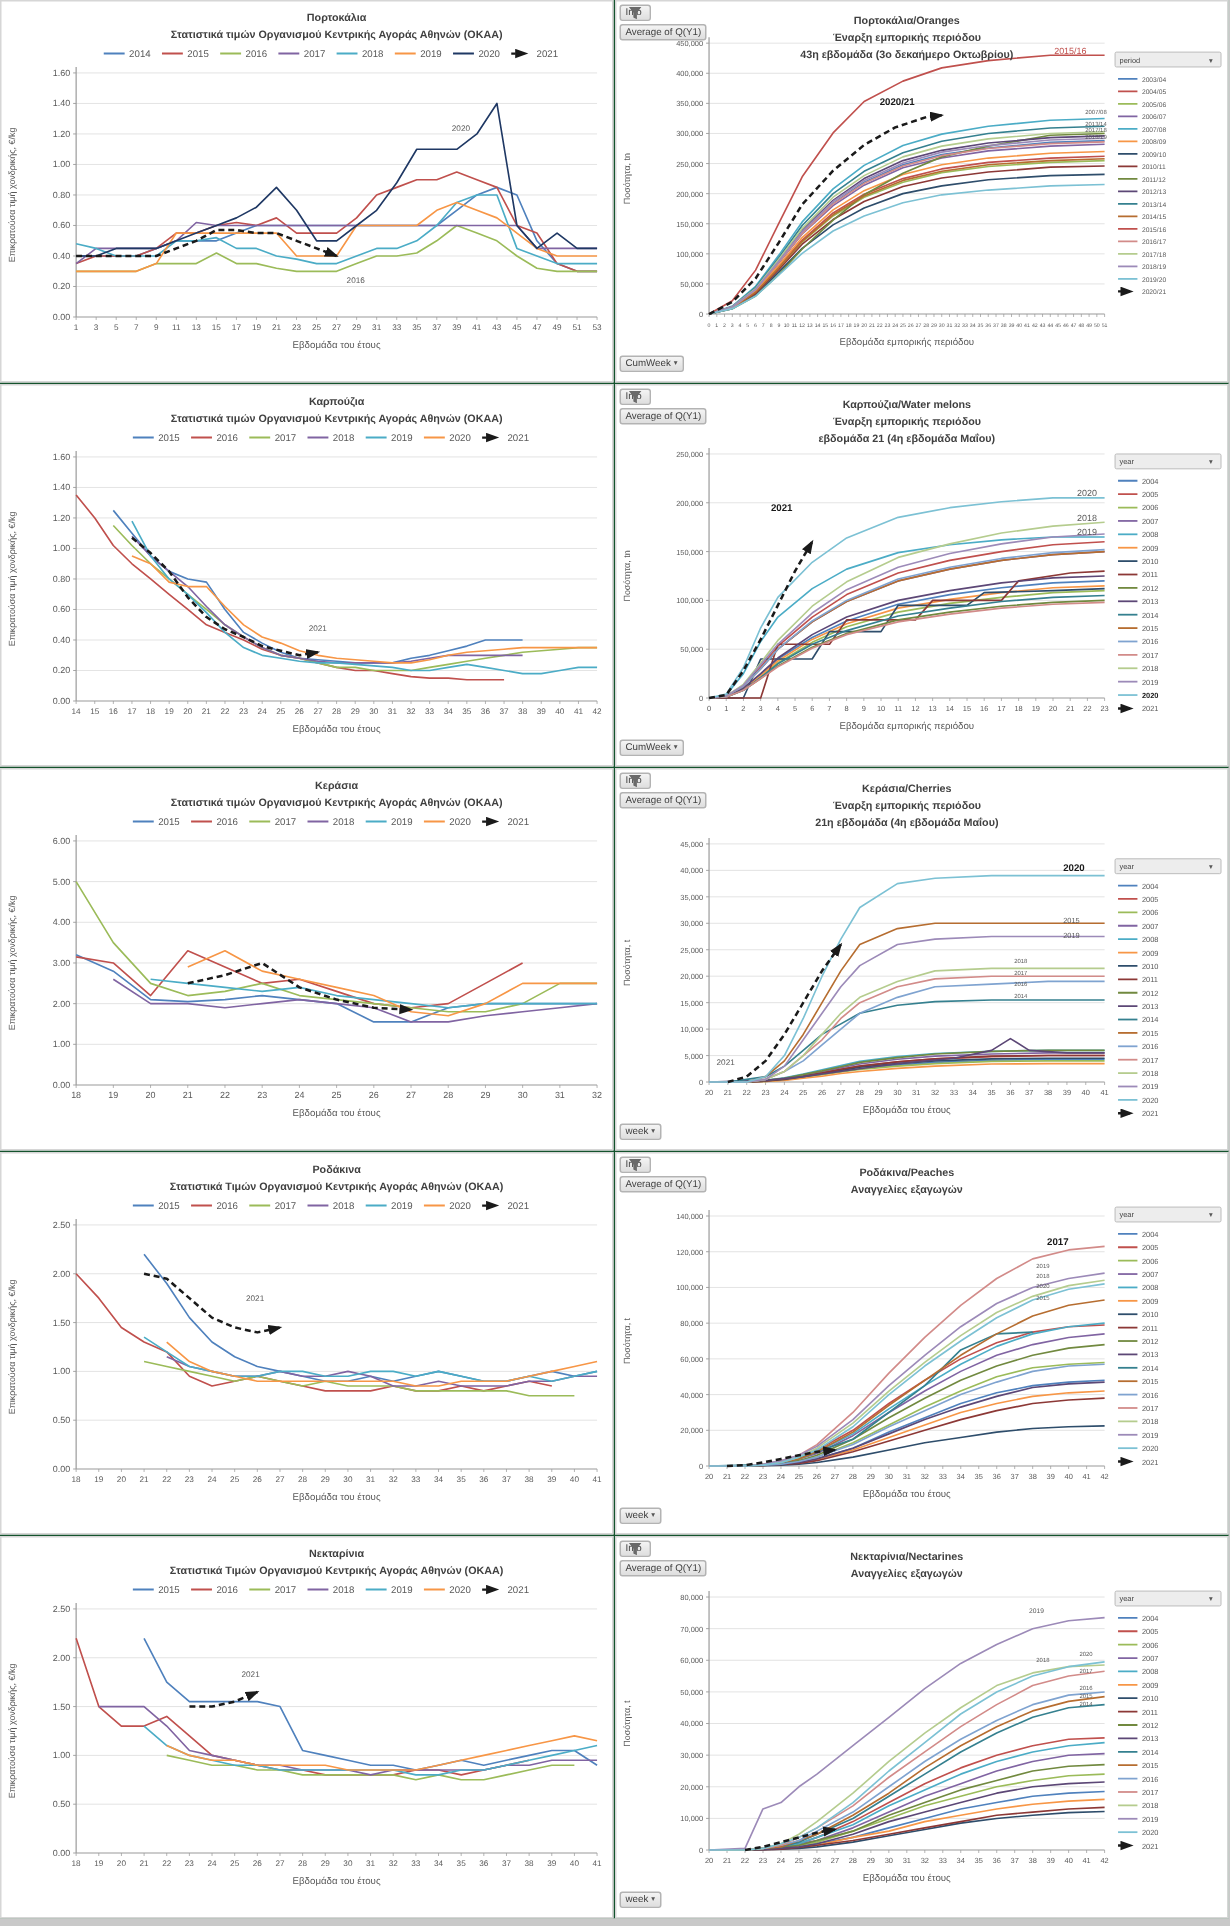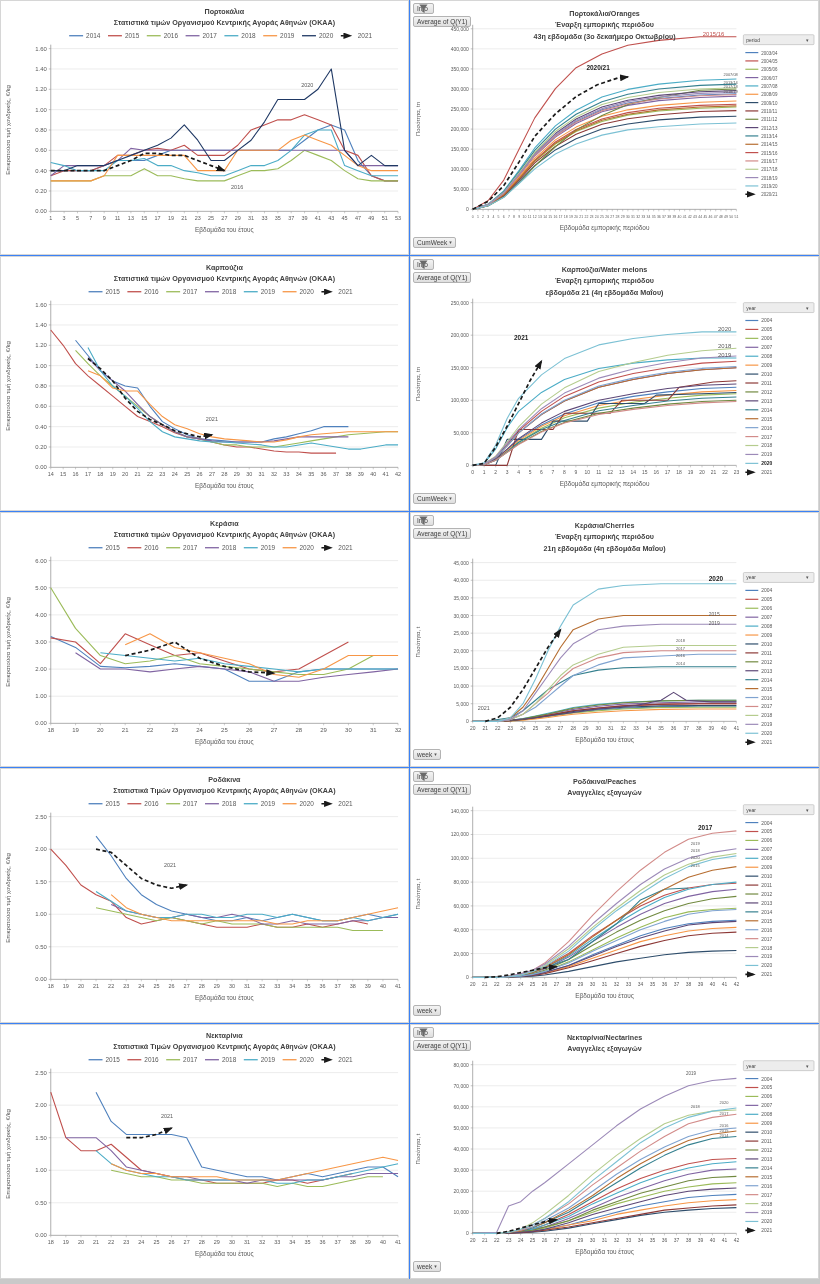--- a/index.html
+++ b/index.html
@@ -1,17 +1,17 @@
 <!DOCTYPE html>
 <html><head>
 <meta charset="utf-8">
 <style>
   html,body{margin:0;padding:0;background:#c9c9c9;}
   body{width:820px;font-family:"Liberation Sans",sans-serif;}
-  #grid{display:grid;grid-template-columns:409px 409px;grid-auto-rows:255px;gap:1px;background:#3b82f6;width:819px;}
+  #grid{display:grid;grid-template-columns:409px 409px;grid-auto-rows:255px;gap:1px;background:#14532d;width:819px;}
   .panel{position:relative;background:#ffffff;border:1px solid #d6d6d6;box-sizing:border-box;overflow:hidden;}
   .panel svg{position:absolute;left:0;top:0;width:100%;height:100%;}
   .panel svg text{font-family:"Liberation Sans",sans-serif;}
   .pvt-btn{position:absolute;z-index:3;font-size:6.5px;color:#404040;background:linear-gradient(#f4f4f4,#dedede);
            border:1px solid #b3b3b3;border-radius:2px;padding:1px 3px;display:flex;align-items:center;gap:2px;
            line-height:1.15;white-space:nowrap;cursor:default;}
   .pvt-btn .arrow{font-size:5px;color:#555;}
 </style>
 </head>
 <body>

